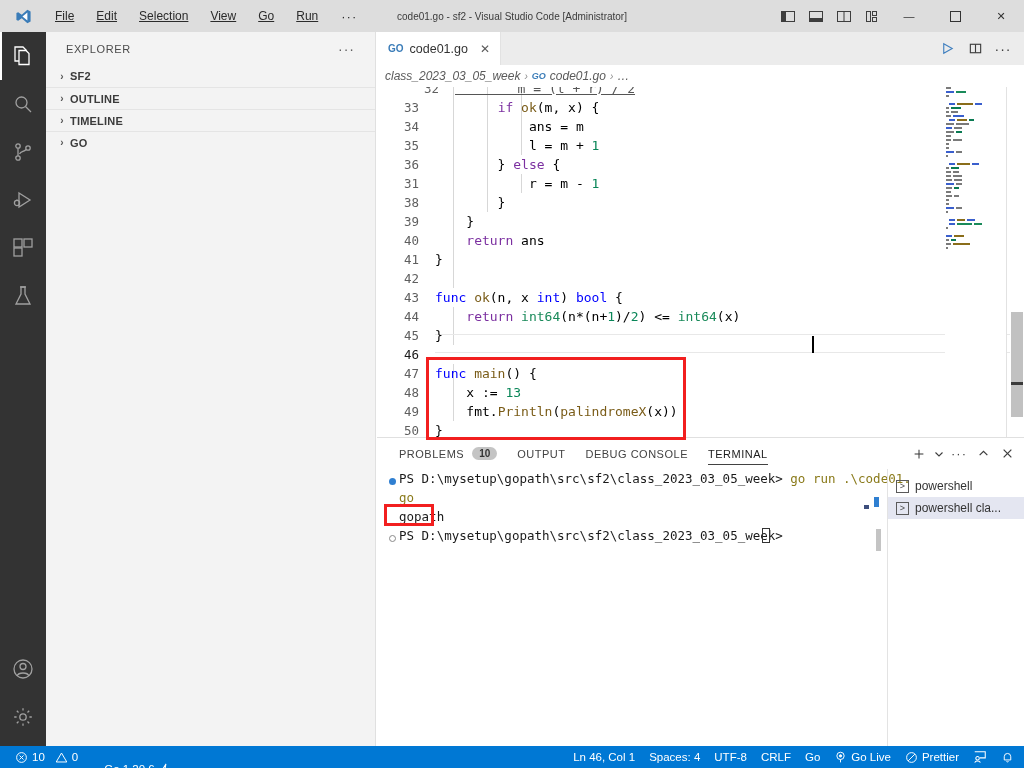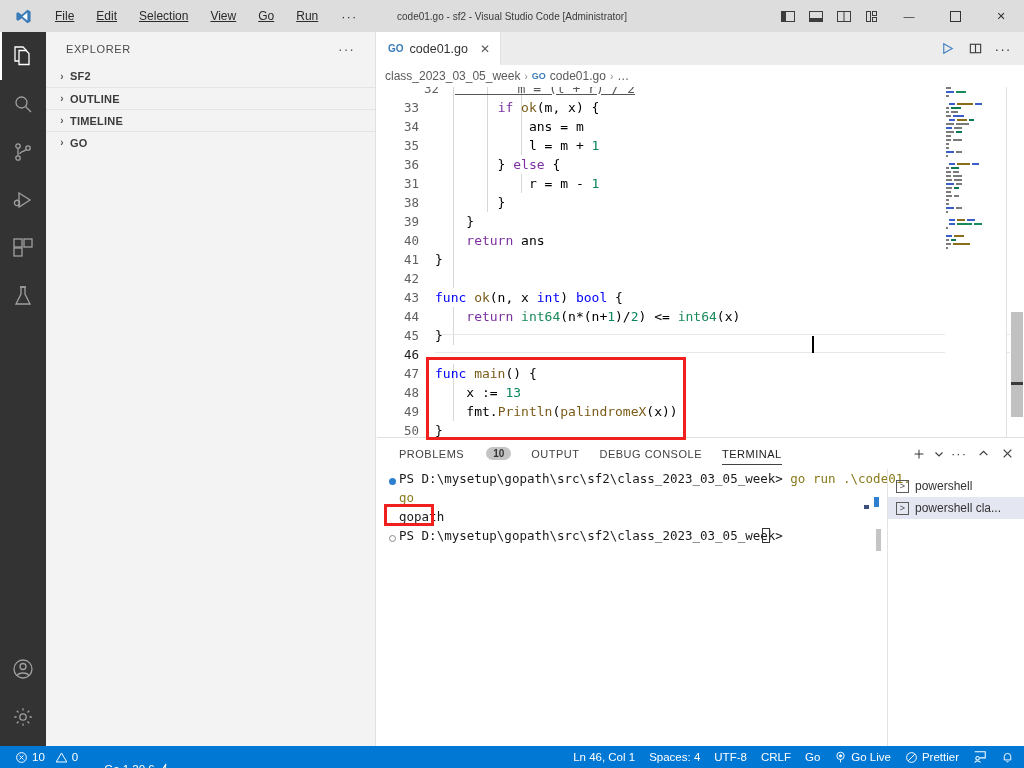--- a/index.html
+++ b/index.html
@@ -83,21 +83,21 @@
     border-right: 1px solid #e2e2e2;
   }
   .tab .goicon { color: #3a7cb8; font-size: 10px; font-weight: bold; }
   .tab .close { margin-left: 6px; color: #5a5a5a; font-size: 12px; }
   .tab-actions {
     margin-left: auto; display: flex; align-items: center; gap: 2px; padding-right: 8px;
   }
   .tab-action { width: 26px; height: 33px; display: flex; align-items: center; justify-content: center; color: #424242; }
   .breadcrumbs {
     height: 22px; display: flex; align-items: center; padding: 0 0 0 8px;
-    font-size: 12px; color: #5a5a5a; background: #ffffff; gap: 4px;
+    font-size: 12px; color: #5a5a5a; background: #ffffff; gap: 4px; font-style: italic;
   }
   .bc-sep { color: #8a8a8a; font-size: 10px; }
   .bc-go { color: #3a7cb8; font-size: 9px; font-weight: bold; }
 
   .code-area {
     position: absolute; top: 55px; left: 0; width: 647px; height: 350px;
     background: #ffffff; overflow: hidden;
   }
   .code-lines {
     position: absolute; top: 0; left: 0; right: 0;
@@ -146,21 +146,21 @@
   
   .panel {
     position: absolute; top: 437px; left: 377px; width: 647px; height: 310px;
     background: #ffffff; border-top: 1px solid #e0e0e0;
   }
   .panel-tabs {
     height: 31px; display: flex; align-items: center; padding-left: 12px; gap: 0px;
     background: #ffffff;
   }
   .ptab {
-    display: flex; align-items: center; gap: 22px; padding: 0 10px; height: 31px;
+    display: flex; align-items: center; gap: 8px; padding: 0 10px; height: 31px;
     font-size: 11px; letter-spacing: .5px; color: #424242; text-transform: uppercase;
     position: relative;
   }
   .ptab.active { color: #1d1d1d; }
   .ptab.active::after {
     content: ""; position: absolute; left: 10px; right: 10px; bottom: 4px; height: 1px; background: #424242;
   }
   .badge {
     background: #c4c4c4; color: #333; border-radius: 9px; padding: 1px 7px;
     font-size: 10px; font-weight: bold; letter-spacing: 0;

